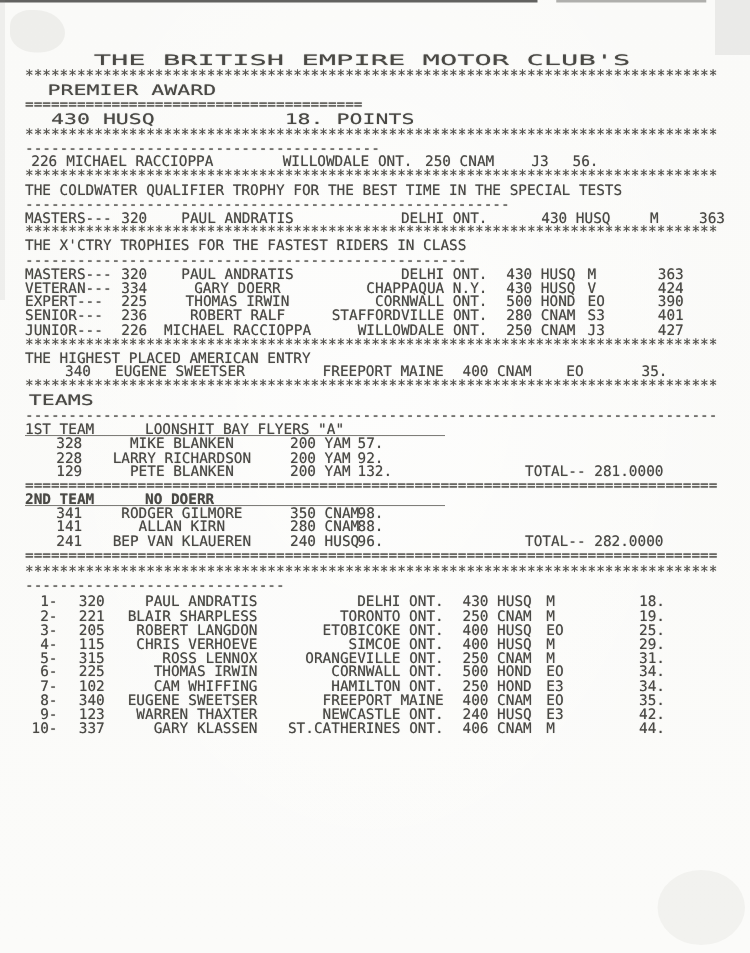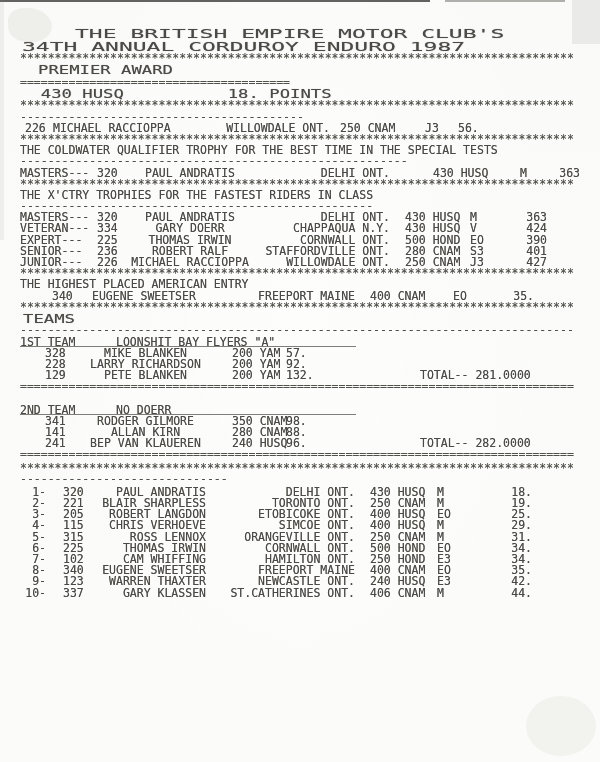--- a/index.html
+++ b/index.html
@@ -18,21 +18,21 @@
   }
   
   .scan-topline{position:absolute;top:0;left:0;width:430px;height:2px;background:#3c3c3a;opacity:.8;}
   .scan-topline2{position:absolute;top:0;left:445px;width:120px;height:2px;background:#55554f;opacity:.45;}
   .scan-smudge-tl{position:absolute;top:8px;left:8px;width:44px;height:34px;background:#9a9a94;opacity:.12;border-radius:40% 60% 50% 50%;}
   .scan-smudge-tr{position:absolute;top:0;right:0;width:28px;height:44px;background:#8e8e88;opacity:.14;}
   .scan-smudge-br{position:absolute;bottom:6px;right:4px;width:70px;height:60px;background:#9a9a94;opacity:.09;border-radius:50%;}
   .scan-edge-l{position:absolute;top:0;left:0;width:4px;height:240px;background:#8e8e88;opacity:.10;}
 
   .doc{
-    position:absolute;left:20px;top:28px;width:562px;
+    position:absolute;left:20px;top:42px;width:562px;
     color:#4a4945;
     font-size:11.5px;
     text-shadow:0 0 .6px rgba(74,73,69,.65);
   }
   .line{height:11.2px;line-height:11.2px;white-space:pre;overflow:hidden;position:relative;}
   .big{height:12.5px;line-height:12.5px;}
   .sx200{display:inline-block;transform:scaleX(2);transform-origin:0 50%;white-space:pre;}
   .sx150{display:inline-block;transform:scaleX(1.5);transform-origin:0 50%;white-space:pre;}
   .sx135{display:inline-block;transform:scaleX(1.35);transform-origin:0 50%;white-space:pre;}
   .sep{color:#514f4a;}
@@ -80,38 +80,37 @@
   
   .team-head .rank{left:0;}
   .team-head .tname{left:96px;}
   .team-head .uline{left:0;top:9.5px;width:336px;border-bottom:1.2px solid rgba(72,71,66,.7);height:0;}
   .rm .num {left:25px;}
   .rm .name{left:48px;width:155px;text-align:center;}
   .rm .bike{left:212px;}
   .rm .pts {left:266px;}
   .rm .total{left:400px;}
 
-  .mt4{margin-top:12px;}
+  .mt4{margin-top:0;font-weight:bold;}
   .mt2{margin-top:2px;}
 </style>
 </head>
 <body>
 
 <div class="page">
   <div class="scan-topline"></div>
   <div class="scan-topline2"></div>
   <div class="scan-smudge-tl"></div>
   <div class="scan-smudge-tr"></div>
   <div class="scan-smudge-br"></div>
   <div class="scan-edge-l"></div>
 
   <div class="doc">
 
     <div class="line big" style="padding-left:55px;"><span class="sx200">THE BRITISH EMPIRE MOTOR CLUB'S</span></div>
-    <div class="line big" style="padding-left:2px;"><span class="sx200">34TH ANNUAL CORDUROY ENDURO 1987</span></div>
     <div class="line sep">********************************************************************************</div>
 
     <div class="line big" style="padding-left:18px;"><span class="sx150">PREMIER AWARD</span></div>
     <div class="line sep">=======================================</div>
     <div class="line big"><span class="sx150">  430 HUSQ          18. POINTS</span></div>
     <div class="line sep">********************************************************************************</div>
 
     <div class="line sep">-----------------------------------------</div>
     <div class="line row rw">
       <span class="num">226</span>

